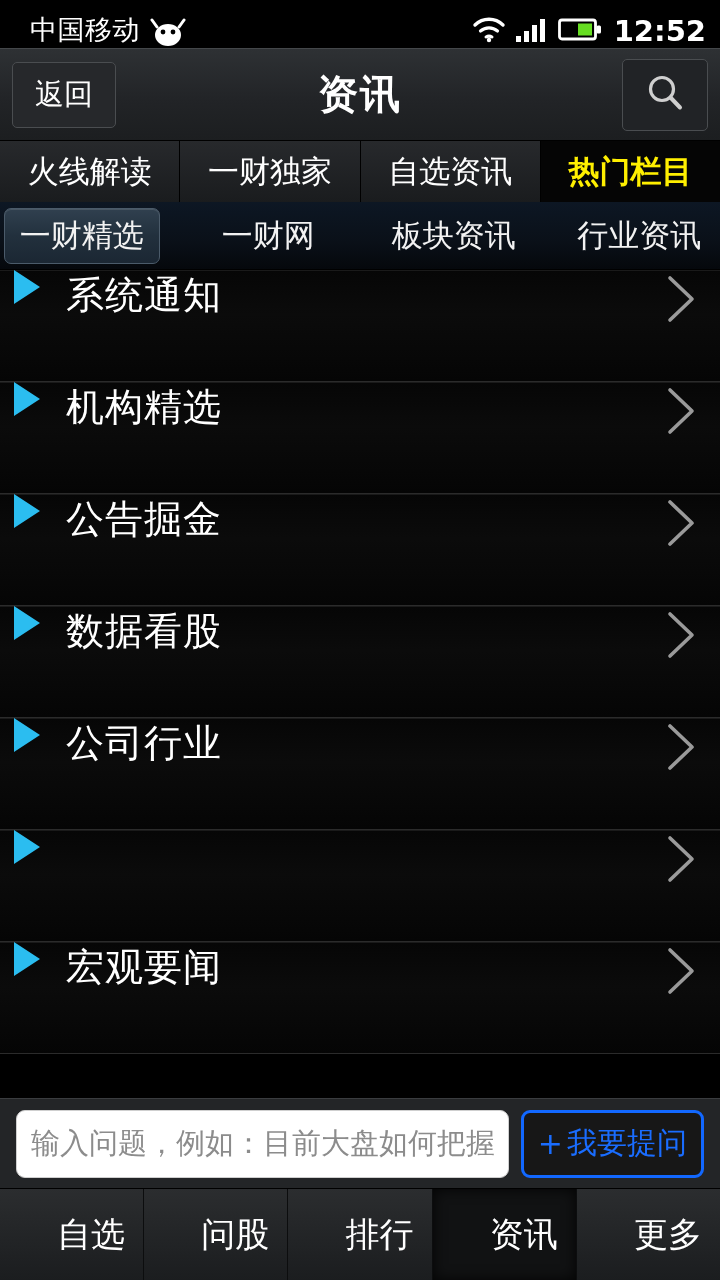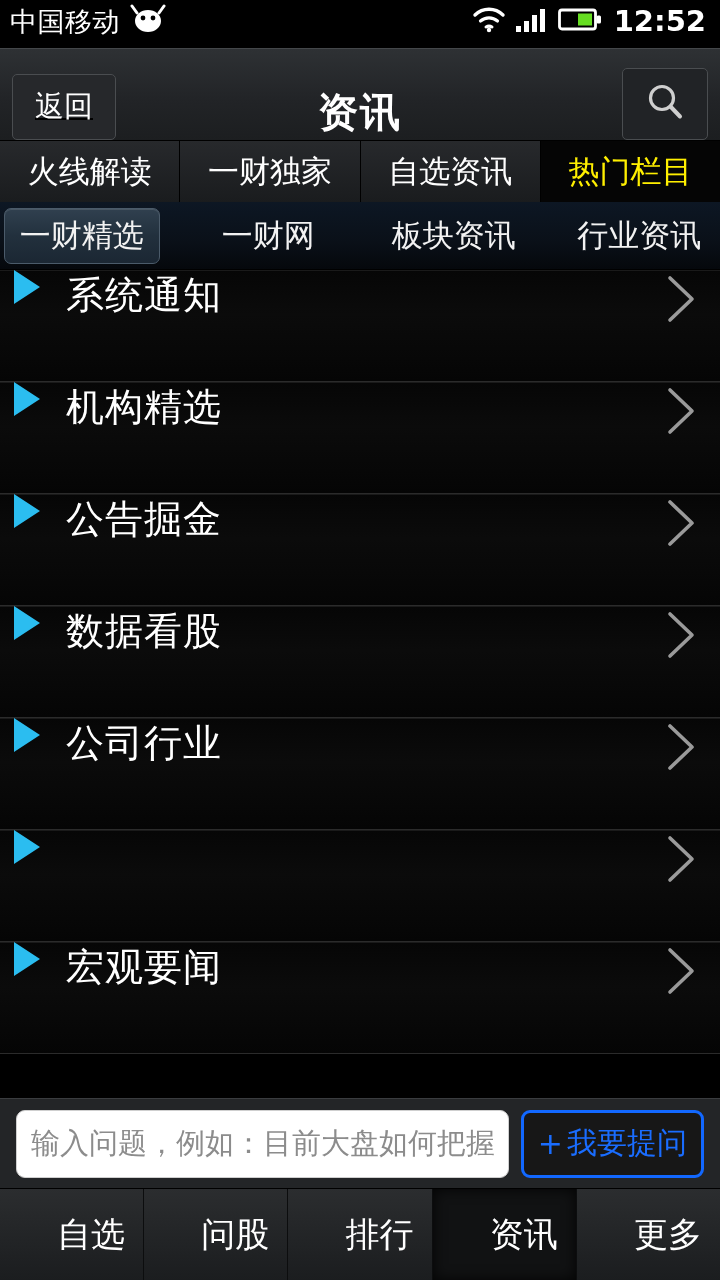--- a/index.html
+++ b/index.html
@@ -13,43 +13,43 @@
     position:relative;
     width:720px; height:1280px;
     background:#000;
     display:flex; flex-direction:column;
   }
 
   
   #status-bar {
     height:48px; flex:0 0 48px;
     background:#000;
-    display:flex; align-items:flex-start;
+    display:flex; align-items:flex-end;
     padding:4px 14px 0 10px;
     color:#fff;
+    margin-left:20px;
   }
   #carrier {
     font-size:27px; letter-spacing:0.5px; color:#fff;
     font-family:"DejaVu Sans", sans-serif;
   }
   #android-robot { margin-left:10px; display:flex; align-items:center; }
   #status-right {
     margin-left:auto; display:flex; align-items:center; gap:9px;font-weight:bold;
   }
   #clock { font-size:29px; color:#fff; margin-left:3px; letter-spacing:0px; }
 
   
   #header {
     flex:0 0 92px; height:92px;
     background:linear-gradient(#2e3134,#222427 55%,#1c1e20);
-    display:flex; align-items:flex-end;
+    display:flex; align-items:center;
     position:relative;
     border-top:1px solid #44474a;
     padding:0 12px;
-    text-decoration:underline;
   }
   #back-button {
     width:104px; height:66px;
     background:#26282b;
     border:1px solid #4a4d50;
     border-radius:5px;
     display:flex; align-items:center; justify-content:center;
     color:#fff; font-size:29px;
   }
   #page-title {
@@ -79,20 +79,21 @@
     flex:1 1 0;
     display:flex; align-items:center; justify-content:center;
     color:#ffffff; font-size:31px;
     background:linear-gradient(#27292c,#1a1c1e);
     border-right:1px solid #000;
   }
   .tab-primary:last-child { border-right:none; }
   .tab-primary.active {
     background:#050505;
     color:#ffef00;
+    font-weight:bold;
   }
 
   
   #tabs-secondary {
     flex:0 0 68px; height:68px;
     display:flex; align-items:center;
     background:linear-gradient(#0d1724,#0a1018 60%,#05080c);
     padding:0 4px;
     border-bottom:1px solid #000;
     gap:32px;

